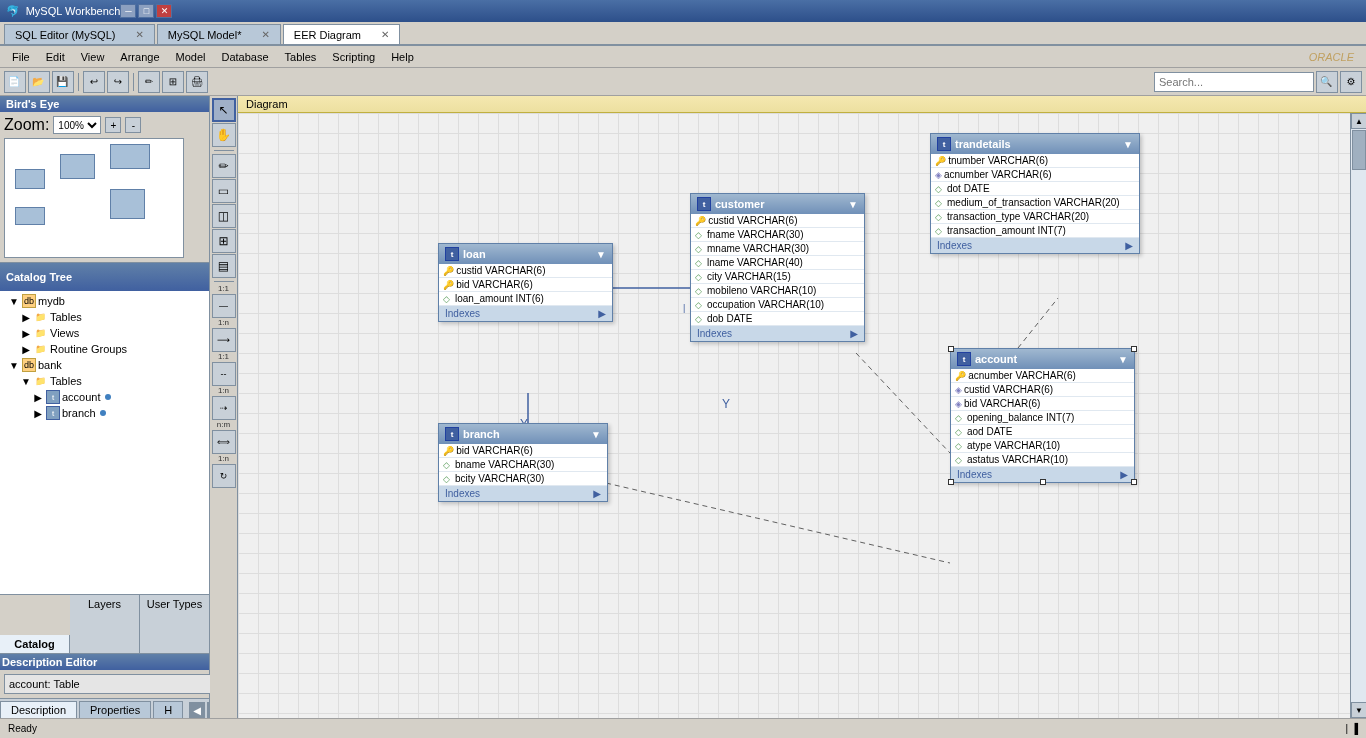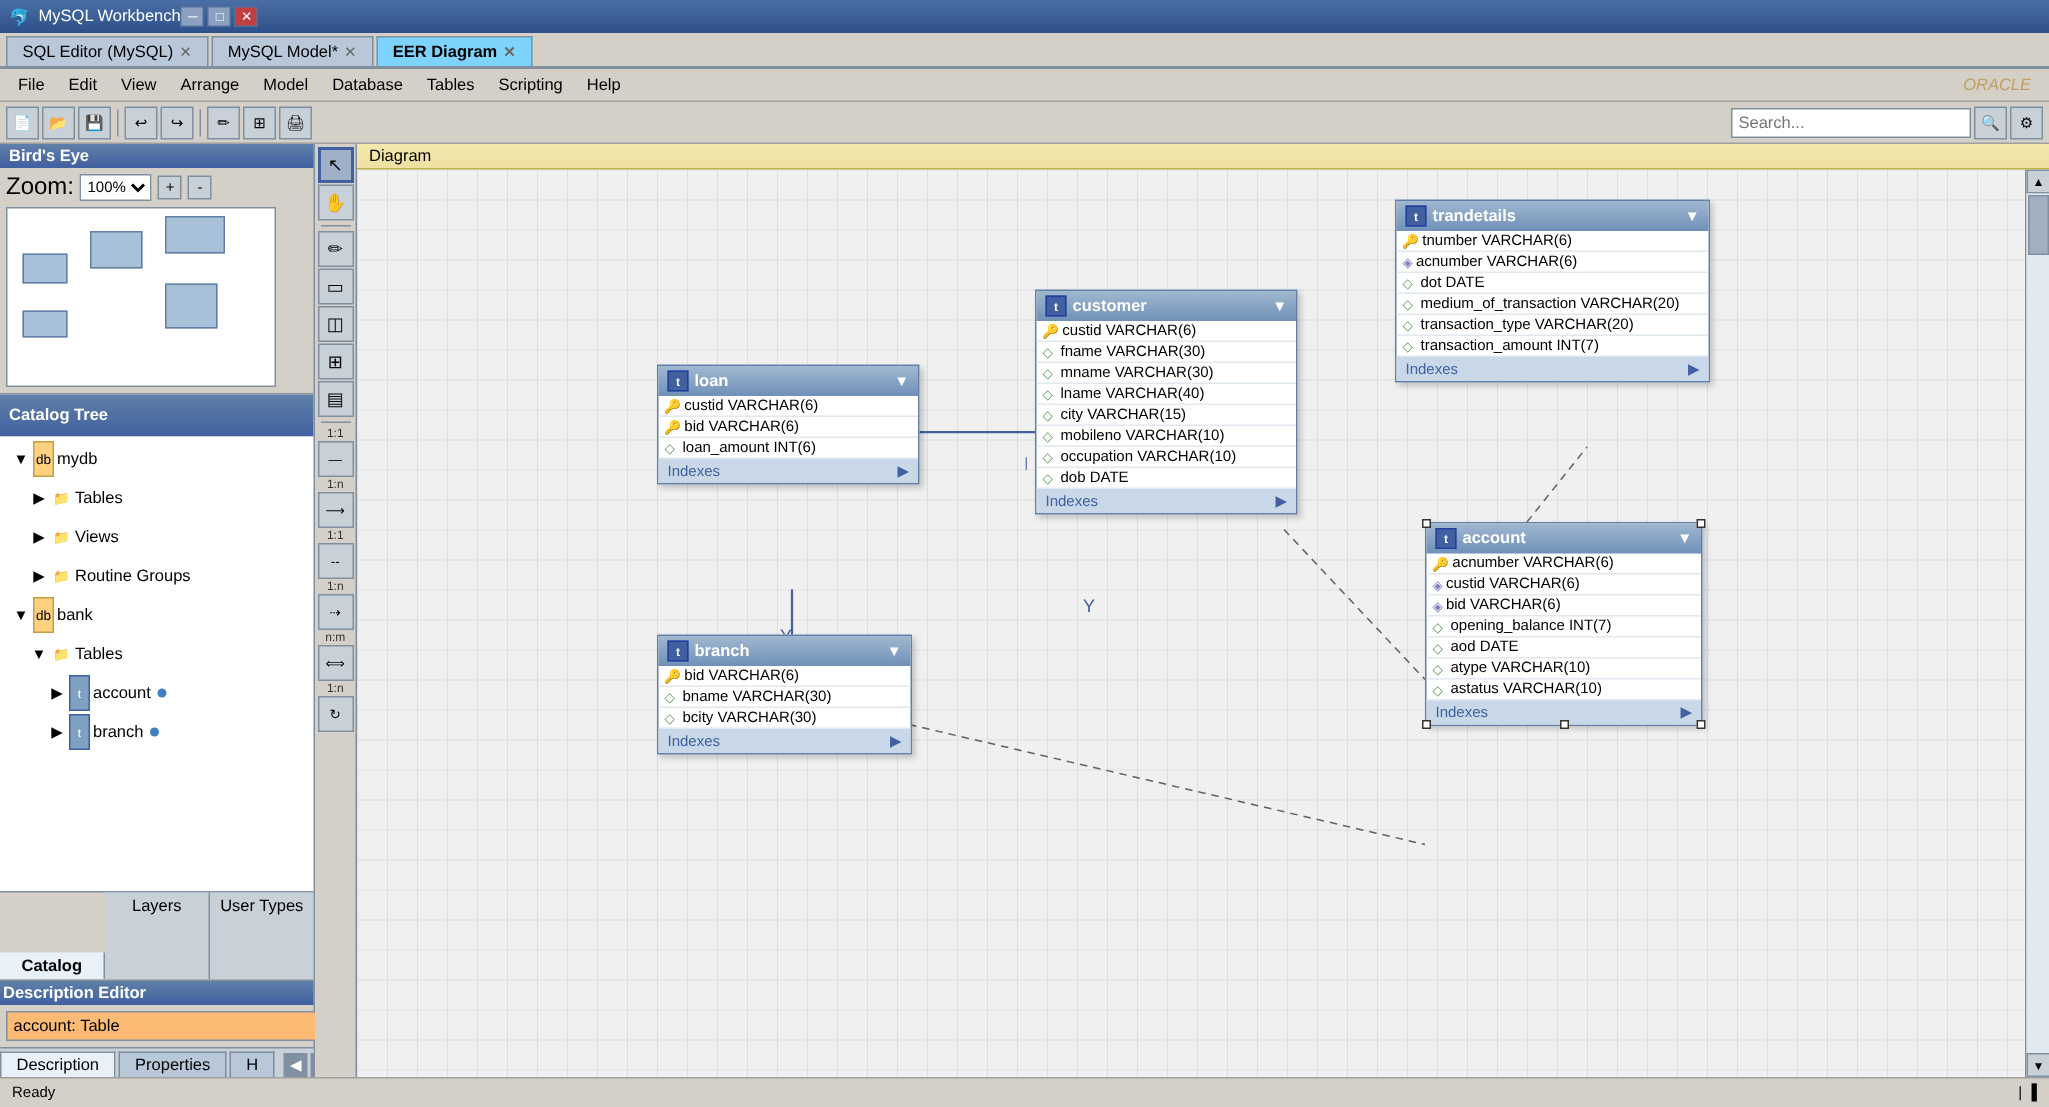--- a/index.html
+++ b/index.html
@@ -6,22 +6,22 @@
     body { font-family: 'Segoe UI', Arial, sans-serif; font-size: 11px; background: #d4d0c8; overflow: hidden; width: 1366px; height: 738px; }
 
     
     #titlebar { background: linear-gradient(to bottom, #4a6fa5, #2d4f8a); color: white; height: 22px; display: flex; align-items: center; padding: 0 6px; font-size: 11px; }
     #titlebar .win-controls { display: flex; gap: 2px; }
     #titlebar .win-btn { width: 16px; height: 14px; background: #8ca0c0; border: 1px solid #5070a0; color: white; font-size: 9px; display: flex; align-items: center; justify-content: center; cursor: pointer; }
     #titlebar .win-btn.close { background: #c04040; }
 
     
     #tabbar { background: #d4d0c8; display: flex; align-items: flex-end; height: 24px; border-bottom: 2px solid #8090a0; padding-left: 4px; }
-    .tab { background: #b8c8d8; border: 1px solid #8090a0; border-bottom: none; padding: 2px 10px; cursor: pointer; font-size: 11px; display: flex; align-items: center; gap: 4px; margin-right: 2px; height: 20px; }
-    .tab.active { background: #7dd3fc; font-weight: bold; }
+    .tab { background: #b8c8d8; border: 1px solid #8090a0; border-bottom: none; padding: 2px 10px; cursor: pointer; font-size: 11px; display: flex; align-items: center; gap: 20px; margin-right: 2px; height: 20px; }
+    .tab.active { background: #ffffff; font-weight: normal; }
     .tab .close-x { color: #666; font-size: 10px; }
 
     
     #menubar { background: #d4d0c8; display: flex; align-items: center; height: 22px; padding: 0 4px; border-bottom: 1px solid #a0a0a0; }
     .menu-item { padding: 2px 8px; cursor: pointer; font-size: 11px; }
 
     
     #toolbar { background: #d4d0c8; display: flex; align-items: center; height: 28px; padding: 2px 4px; gap: 2px; border-bottom: 1px solid #a0a0a0; }
     .tb-btn { width: 22px; height: 22px; background: #c8d0d8; border: 1px solid #8090a0; cursor: pointer; display: flex; align-items: center; justify-content: center; font-size: 10px; }
     .tb-sep { width: 1px; height: 18px; background: #8090a0; margin: 0 2px; }
@@ -44,37 +44,37 @@
     #minimap { width: 180px; height: 120px; background: white; border: 1px solid #8090a0; position: relative; overflow: hidden; }
     .mini-table { position: absolute; background: #a8c0d8; border: 1px solid #6080a8; }
 
     
     #catalog { flex: 1; overflow: hidden; display: flex; flex-direction: column; }
     #catalog-title { background: linear-gradient(to bottom, #6080a8, #4060a0); color: white; padding: 8px 6px; font-size: 11px; font-weight: bold; }
     #catalog-content { flex: 1; overflow-y: auto; background: white; padding: 2px; }
     .tree-item { padding: 1px 0; display: flex; align-items: center; gap: 2px; cursor: pointer; font-size: 11px; }
     .tree-indent { display: inline-block; }
     .tree-expand { width: 12px; height: 12px; cursor: pointer; font-size: 10px; display: inline-flex; align-items: center; justify-content: center; }
-    .tree-icon { width: 14px; height: 24px; display: inline-flex; align-items: center; justify-content: center; font-size: 9px; }
+    .tree-icon { width: 14px; height: 14px; display: inline-flex; align-items: center; justify-content: center; font-size: 9px; }
     .icon-db { background: #ffd080; border: 1px solid #c0a040; }
     .icon-folder { color: #e0a020; }
     .icon-table { background: #80a0c0; border: 1px solid #4060a0; color: white; font-size: 8px; }
     .dot-indicator { width: 6px; height: 6px; border-radius: 50%; background: #4080c0; display: inline-block; margin-left: 2px; }
 
     
     #catalog-tabs { display: flex; border-top: 1px solid #8090a0; }
     .cat-tab { flex: 1; text-align: center; padding: 3px 0; cursor: pointer; font-size: 11px; background: #c8d0d8; border-right: 1px solid #8090a0; }
     .cat-tab.active { background: #e8f0f8; font-weight: bold; margin-top: 40px; }
     .cat-tab:last-child { border-right: none; }
 
     
     #desc-editor { border-top: 1px solid #8090a0; }
     #desc-editor-title { background: linear-gradient(to bottom, #6080a8, #4060a0); color: white; padding: 2px 2px; font-size: 11px; font-weight: bold; }
     #desc-editor-content { padding: 4px; }
-    #desc-select { width: 221px; height: 20px; font-size: 11px; border: 1px solid #8090a0; background: #fdba74; }
+    #desc-select { width: 221px; height: 20px; font-size: 11px; border: 1px solid #8090a0; background: #e5e5e5; }
 
     
     #bottom-tabs { display: flex; border-top: 1px solid #8090a0; height: 20px; align-items: flex-end; background: #c8d0d8; }
     .bot-tab { padding: 2px 10px; cursor: pointer; font-size: 11px; background: #b8c8d8; border: 1px solid #8090a0; border-bottom: none; margin-right: 2px; }
     .bot-tab.active { background: #e8f0f8; }
     .bot-nav { margin-left: auto; display: flex; gap: 2px; align-items: center; padding: 0 4px; }
     .bot-nav-btn { width: 16px; height: 16px; background: #8090a0; color: white; font-size: 10px; display: flex; align-items: center; justify-content: center; cursor: pointer; }
 
     
     #diagram-area { flex: 1; display: flex; flex-direction: column; }

